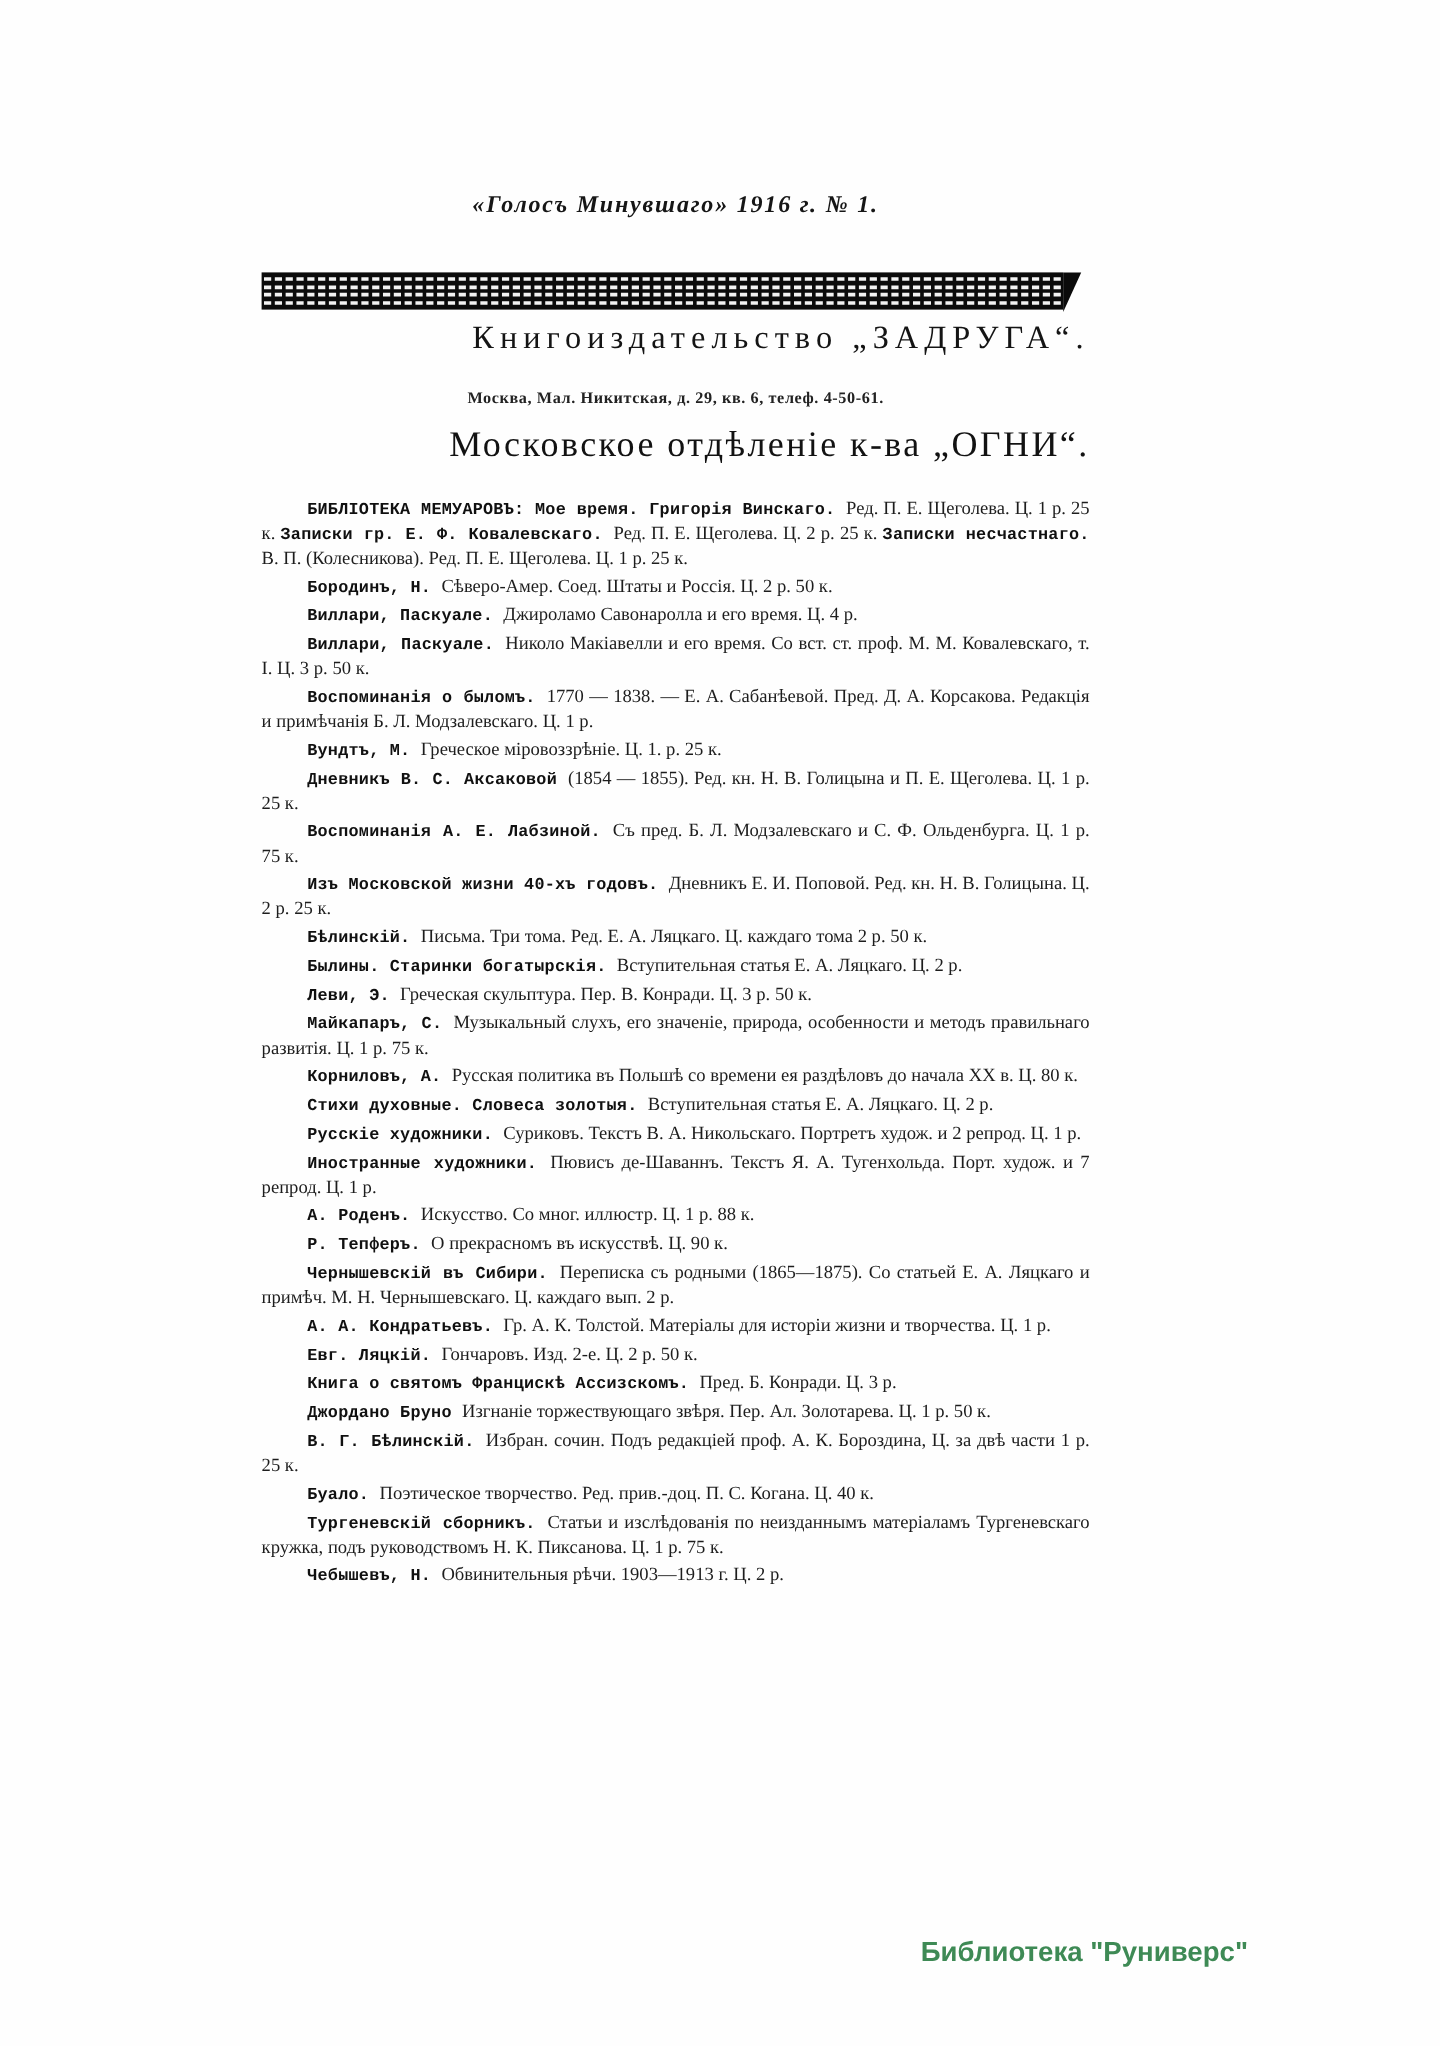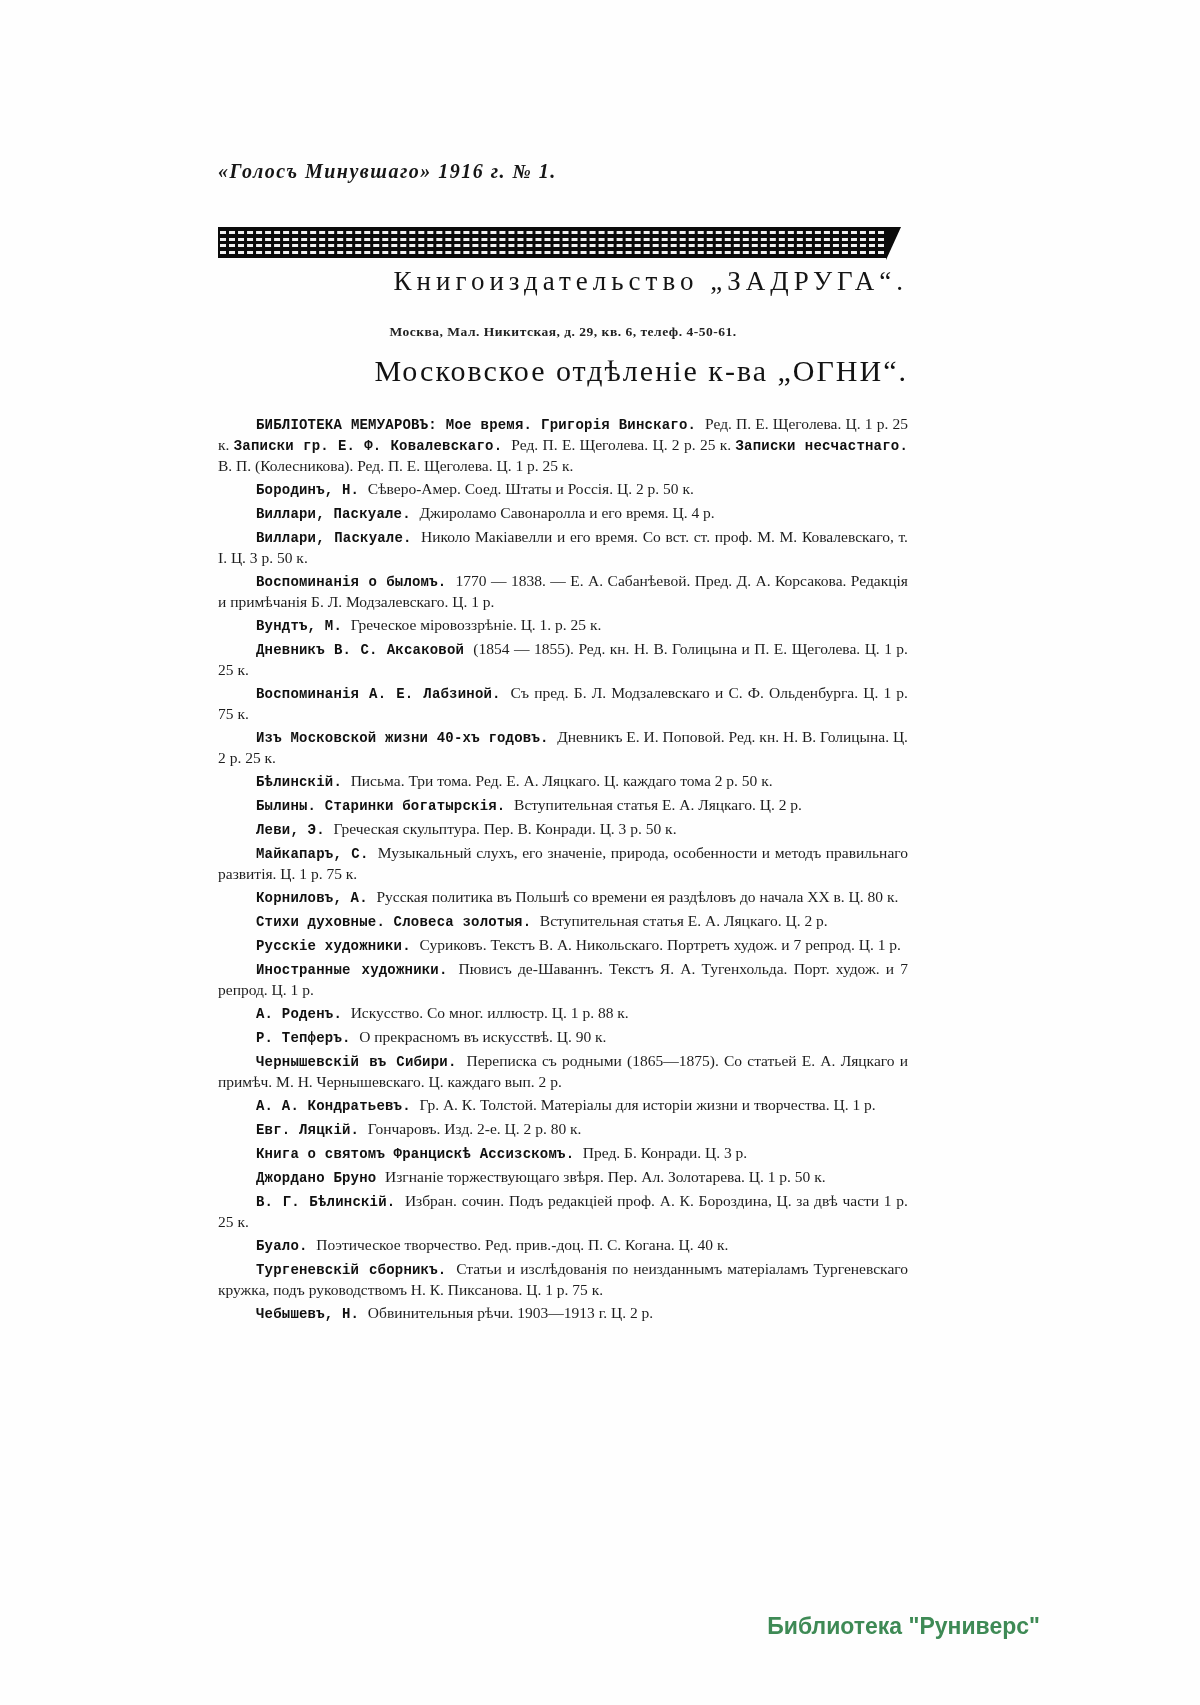--- a/index.html
+++ b/index.html
@@ -6,21 +6,21 @@
   .page{
     position:relative;
     width:1200px;height:1705px;
     background:#fefefe;
     overflow:hidden;
     font-family:"Liberation Serif", serif;
     color:#1c1c1c;
   }
   .journal-header{
     position:absolute;left:218px;top:160px;width:690px;
-    text-align:left;
+    text-align:center;
     font-family:"Liberation Serif", serif;
     font-style:italic;font-weight:bold;font-size:20px;
     letter-spacing:1.5px;color:#161616;
   }
   .band{
     position:absolute;left:218px;top:227px;width:668px;height:31px;
     background:#0b0b0b;
     display:flex;flex-direction:column;justify-content:space-evenly;
   }
   .dash-row{height:0;border-top:3px dashed #f2f2f2;margin:0 2px;}
@@ -99,27 +99,27 @@
       <p class="entry"><b>Вундтъ, М. </b><span>Греческое міровоззрѣніе. Ц. 1. р. 25 к.</span></p>
       <p class="entry"><b>Дневникъ В. С. Аксаковой </b><span>(1854 — 1855). Ред. кн. Н. В. Голицына и П. Е. Щеголева. Ц. 1 р. 25 к.</span></p>
       <p class="entry"><b>Воспоминанія А. Е. Лабзиной. </b><span>Съ пред. Б. Л. Модзалевскаго и С. Ф. Ольденбурга. Ц. 1 р. 75 к.</span></p>
       <p class="entry"><b>Изъ Московской жизни 40-хъ годовъ. </b><span>Дневникъ Е. И. Поповой. Ред. кн. Н. В. Голицына. Ц. 2 р. 25 к.</span></p>
       <p class="entry"><b>Бѣлинскій. </b><span>Письма. Три тома. Ред. Е. А. Ляцкаго. Ц. каждаго тома 2 р. 50 к.</span></p>
       <p class="entry"><b>Былины. Старинки богатырскія. </b><span>Вступительная статья Е. А. Ляцкаго. Ц. 2 р.</span></p>
       <p class="entry"><b>Леви, Э. </b><span>Греческая скульптура. Пер. В. Конради. Ц. 3 р. 50 к.</span></p>
       <p class="entry"><b>Майкапаръ, С. </b><span>Музыкальный слухъ, его значеніе, природа, особенности и методъ правильнаго развитія. Ц. 1 р. 75 к.</span></p>
       <p class="entry"><b>Корниловъ, А. </b><span>Русская политика въ Польшѣ со времени ея раздѣловъ до начала XX в. Ц. 80 к.</span></p>
       <p class="entry"><b>Стихи духовные. Словеса золотыя. </b><span>Вступительная статья Е. А. Ляцкаго. Ц. 2 р.</span></p>
-      <p class="entry"><b>Русскіе художники. </b><span>Суриковъ. Текстъ В. А. Никольскаго. Портретъ худож. и 7 репрод. Ц. 1 р.</span></p>
+      <p class="entry"><b>Русскіе художники. </b><span>Суриковъ. Текстъ В. А. Никольскаго. Портретъ худож. и 2 репрод. Ц. 1 р.</span></p>
       <p class="entry"><b>Иностранные художники. </b><span>Пювисъ де-Шаваннъ. Текстъ Я. А. Тугенхольда. Порт. худож. и 7 репрод. Ц. 1 р.</span></p>
       <p class="entry"><b>А. Роденъ. </b><span>Искусство. Со мног. иллюстр. Ц. 1 р. 88 к.</span></p>
       <p class="entry"><b>Р. Тепферъ. </b><span>О прекрасномъ въ искусствѣ. Ц. 90 к.</span></p>
       <p class="entry"><b>Чернышевскій въ Сибири. </b><span>Переписка съ родными (1865—1875). Со статьей Е. А. Ляцкаго и примѣч. М. Н. Чернышевскаго. Ц. каждаго вып. 2 р.</span></p>
       <p class="entry"><b>А. А. Кондратьевъ. </b><span>Гр. А. К. Толстой. Матеріалы для исторіи жизни и творчества. Ц. 1 р.</span></p>
-      <p class="entry"><b>Евг. Ляцкій. </b><span>Гончаровъ. Изд. 2-е. Ц. 2 р. 80 к.</span></p>
+      <p class="entry"><b>Евг. Ляцкій. </b><span>Гончаровъ. Изд. 2-е. Ц. 2 р. 50 к.</span></p>
       <p class="entry"><b>Книга о святомъ Францискѣ Ассизскомъ. </b><span>Пред. Б. Конради. Ц. 3 р.</span></p>
       <p class="entry"><b>Джордано Бруно </b><span>Изгнаніе торжествующаго звѣря. Пер. Ал. Золотарева. Ц. 1 р. 50 к.</span></p>
       <p class="entry"><b>В. Г. Бѣлинскій. </b><span>Избран. сочин. Подъ редакціей проф. А. К. Бороздина, Ц. за двѣ части 1 р. 25 к.</span></p>
       <p class="entry"><b>Буало. </b><span>Поэтическое творчество. Ред. прив.-доц. П. С. Когана. Ц. 40 к.</span></p>
       <p class="entry"><b>Тургеневскій сборникъ. </b><span>Статьи и изслѣдованія по неизданнымъ матеріаламъ Тургеневскаго кружка, подъ руководствомъ Н. К. Пиксанова. Ц. 1 р. 75 к.</span></p>
       <p class="entry"><b>Чебышевъ, Н. </b><span>Обвинительныя рѣчи. 1903—1913 г. Ц. 2 р.</span></p>
     </div>
 
   <div class="watermark">Библиотека "Руниверс"</div>
 

